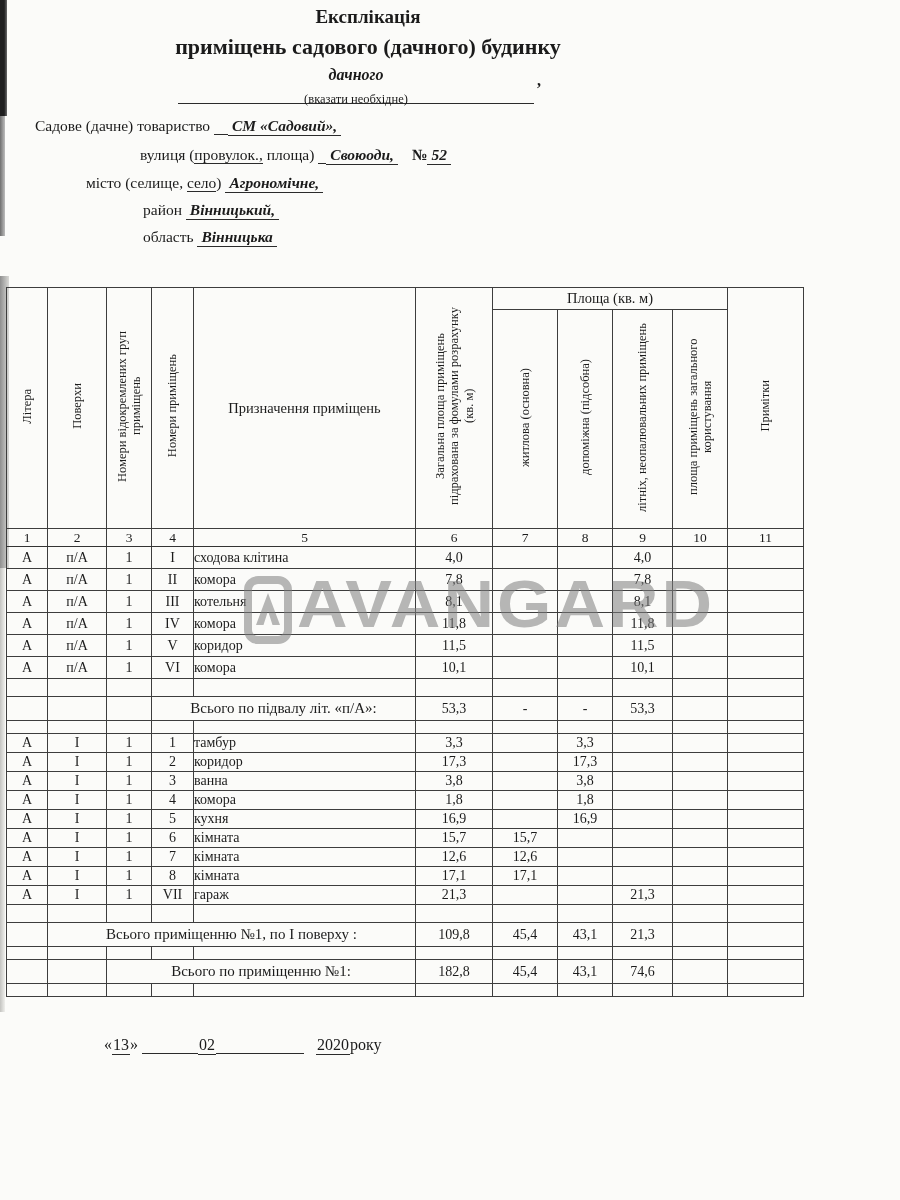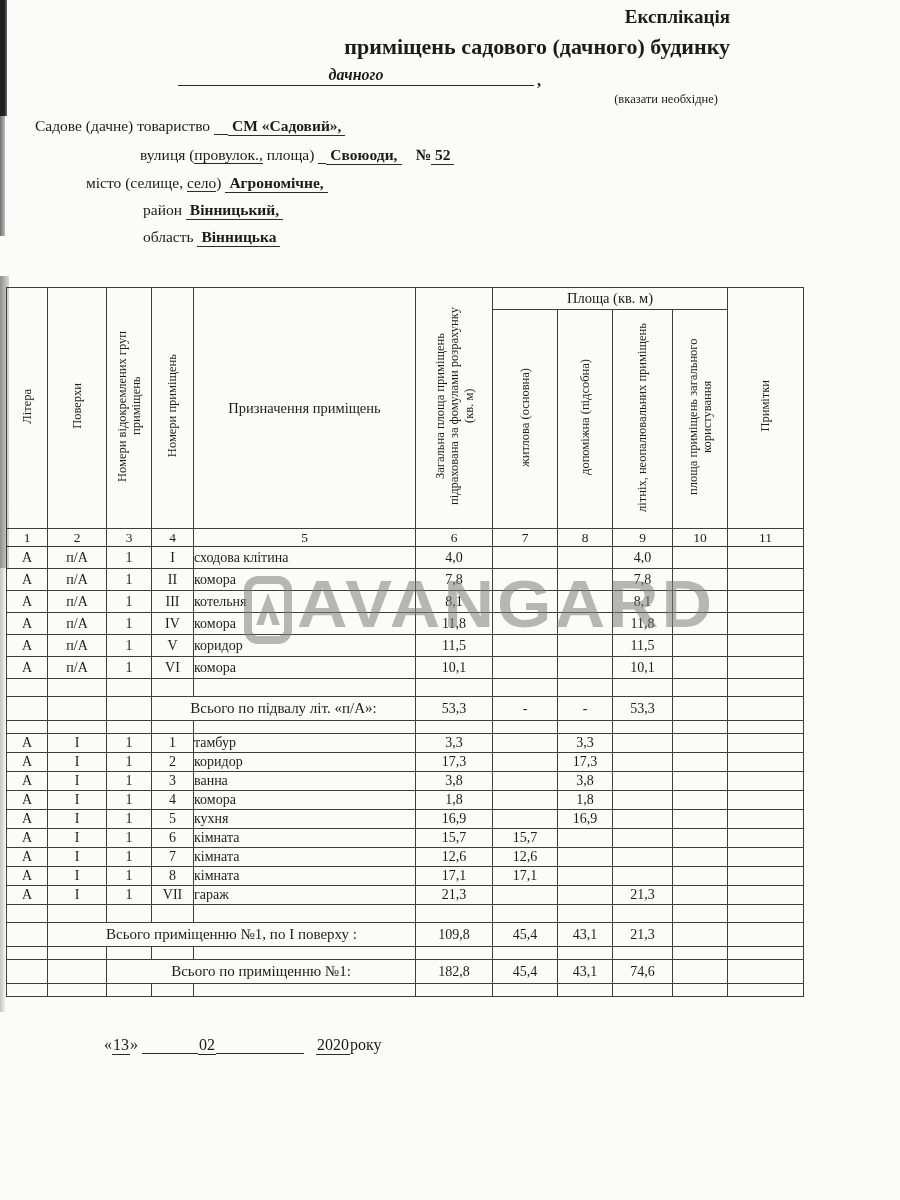--- a/index.html
+++ b/index.html
@@ -10,34 +10,34 @@
     font-family:"Liberation Serif", serif;
     color:#1b1b1b;
   }
   
   .edge{position:absolute;left:0;pointer-events:none;}
   .edge1{top:0;width:7px;height:116px;background:linear-gradient(90deg,#1f1f1f 60%,#6a6a6a);}
   .edge2{top:116px;width:5px;height:120px;background:linear-gradient(90deg,#6f6f6f,#bdbdbd);}
   .edge3{top:276px;width:9px;height:292px;background:linear-gradient(90deg,#8f8f8f,#d9d9d6);}
   .edge4{top:568px;width:5px;height:444px;background:linear-gradient(90deg,#c3c3c0,#efefec);}
   
-  .hdr-center{position:absolute;left:6px;width:724px;text-align:right;}
+  .hdr-center{position:absolute;left:6px;width:724px;text-align:center;}
   .t1{top:6px;font-size:19px;font-weight:700;}
   .t2{top:34px;font-size:22px;font-weight:700;}
   .type-line{position:absolute;left:178px;top:66px;width:356px;text-align:center;
-             border-bottom:1.4px solid #2b2b2b;font-size:16px;font-style:italic;font-weight:700;padding-bottom:1px;}
+             border-bottom:1.4px solid #2b2b2b;font-size:16px;font-style:italic;font-weight:700;padding-bottom:19px;}
   .type-comma{position:absolute;left:537px;top:72px;font-size:16px;font-weight:700;}
   .hint{top:92px;font-size:12.5px;left:-6px;}
   .fline{position:absolute;font-size:15.5px;white-space:nowrap;}
   .f-society{left:35px;top:117px;}
   .f-street{left:140px;top:146px;text-align:right;}
   .f-city{left:86px;top:174px;text-align:center;}
   .f-district{left:143px;top:201px;}
   .f-region{left:143px;top:228px;}
-  .val{font-weight:700;border-bottom:1.4px solid #2b2b2b;padding:0 4px 1px 4px;}
+  .val{font-style:italic;font-weight:700;border-bottom:1.4px solid #2b2b2b;padding:0 4px 1px 4px;}
   .blank{display:inline-block;border-bottom:1.4px solid #2b2b2b;height:15px;vertical-align:bottom;}
   .ulab{border-bottom:1.3px solid #2b2b2b;}
   .nsign{font-weight:700;margin-left:10px;}
   
   table.expl{
     position:absolute;left:6px;top:287px;border-collapse:collapse;table-layout:fixed;
     width:797px;
   }
   table.expl th,table.expl td{
     border:1px solid #3d3d3d;padding:0;margin:0;overflow:hidden;

